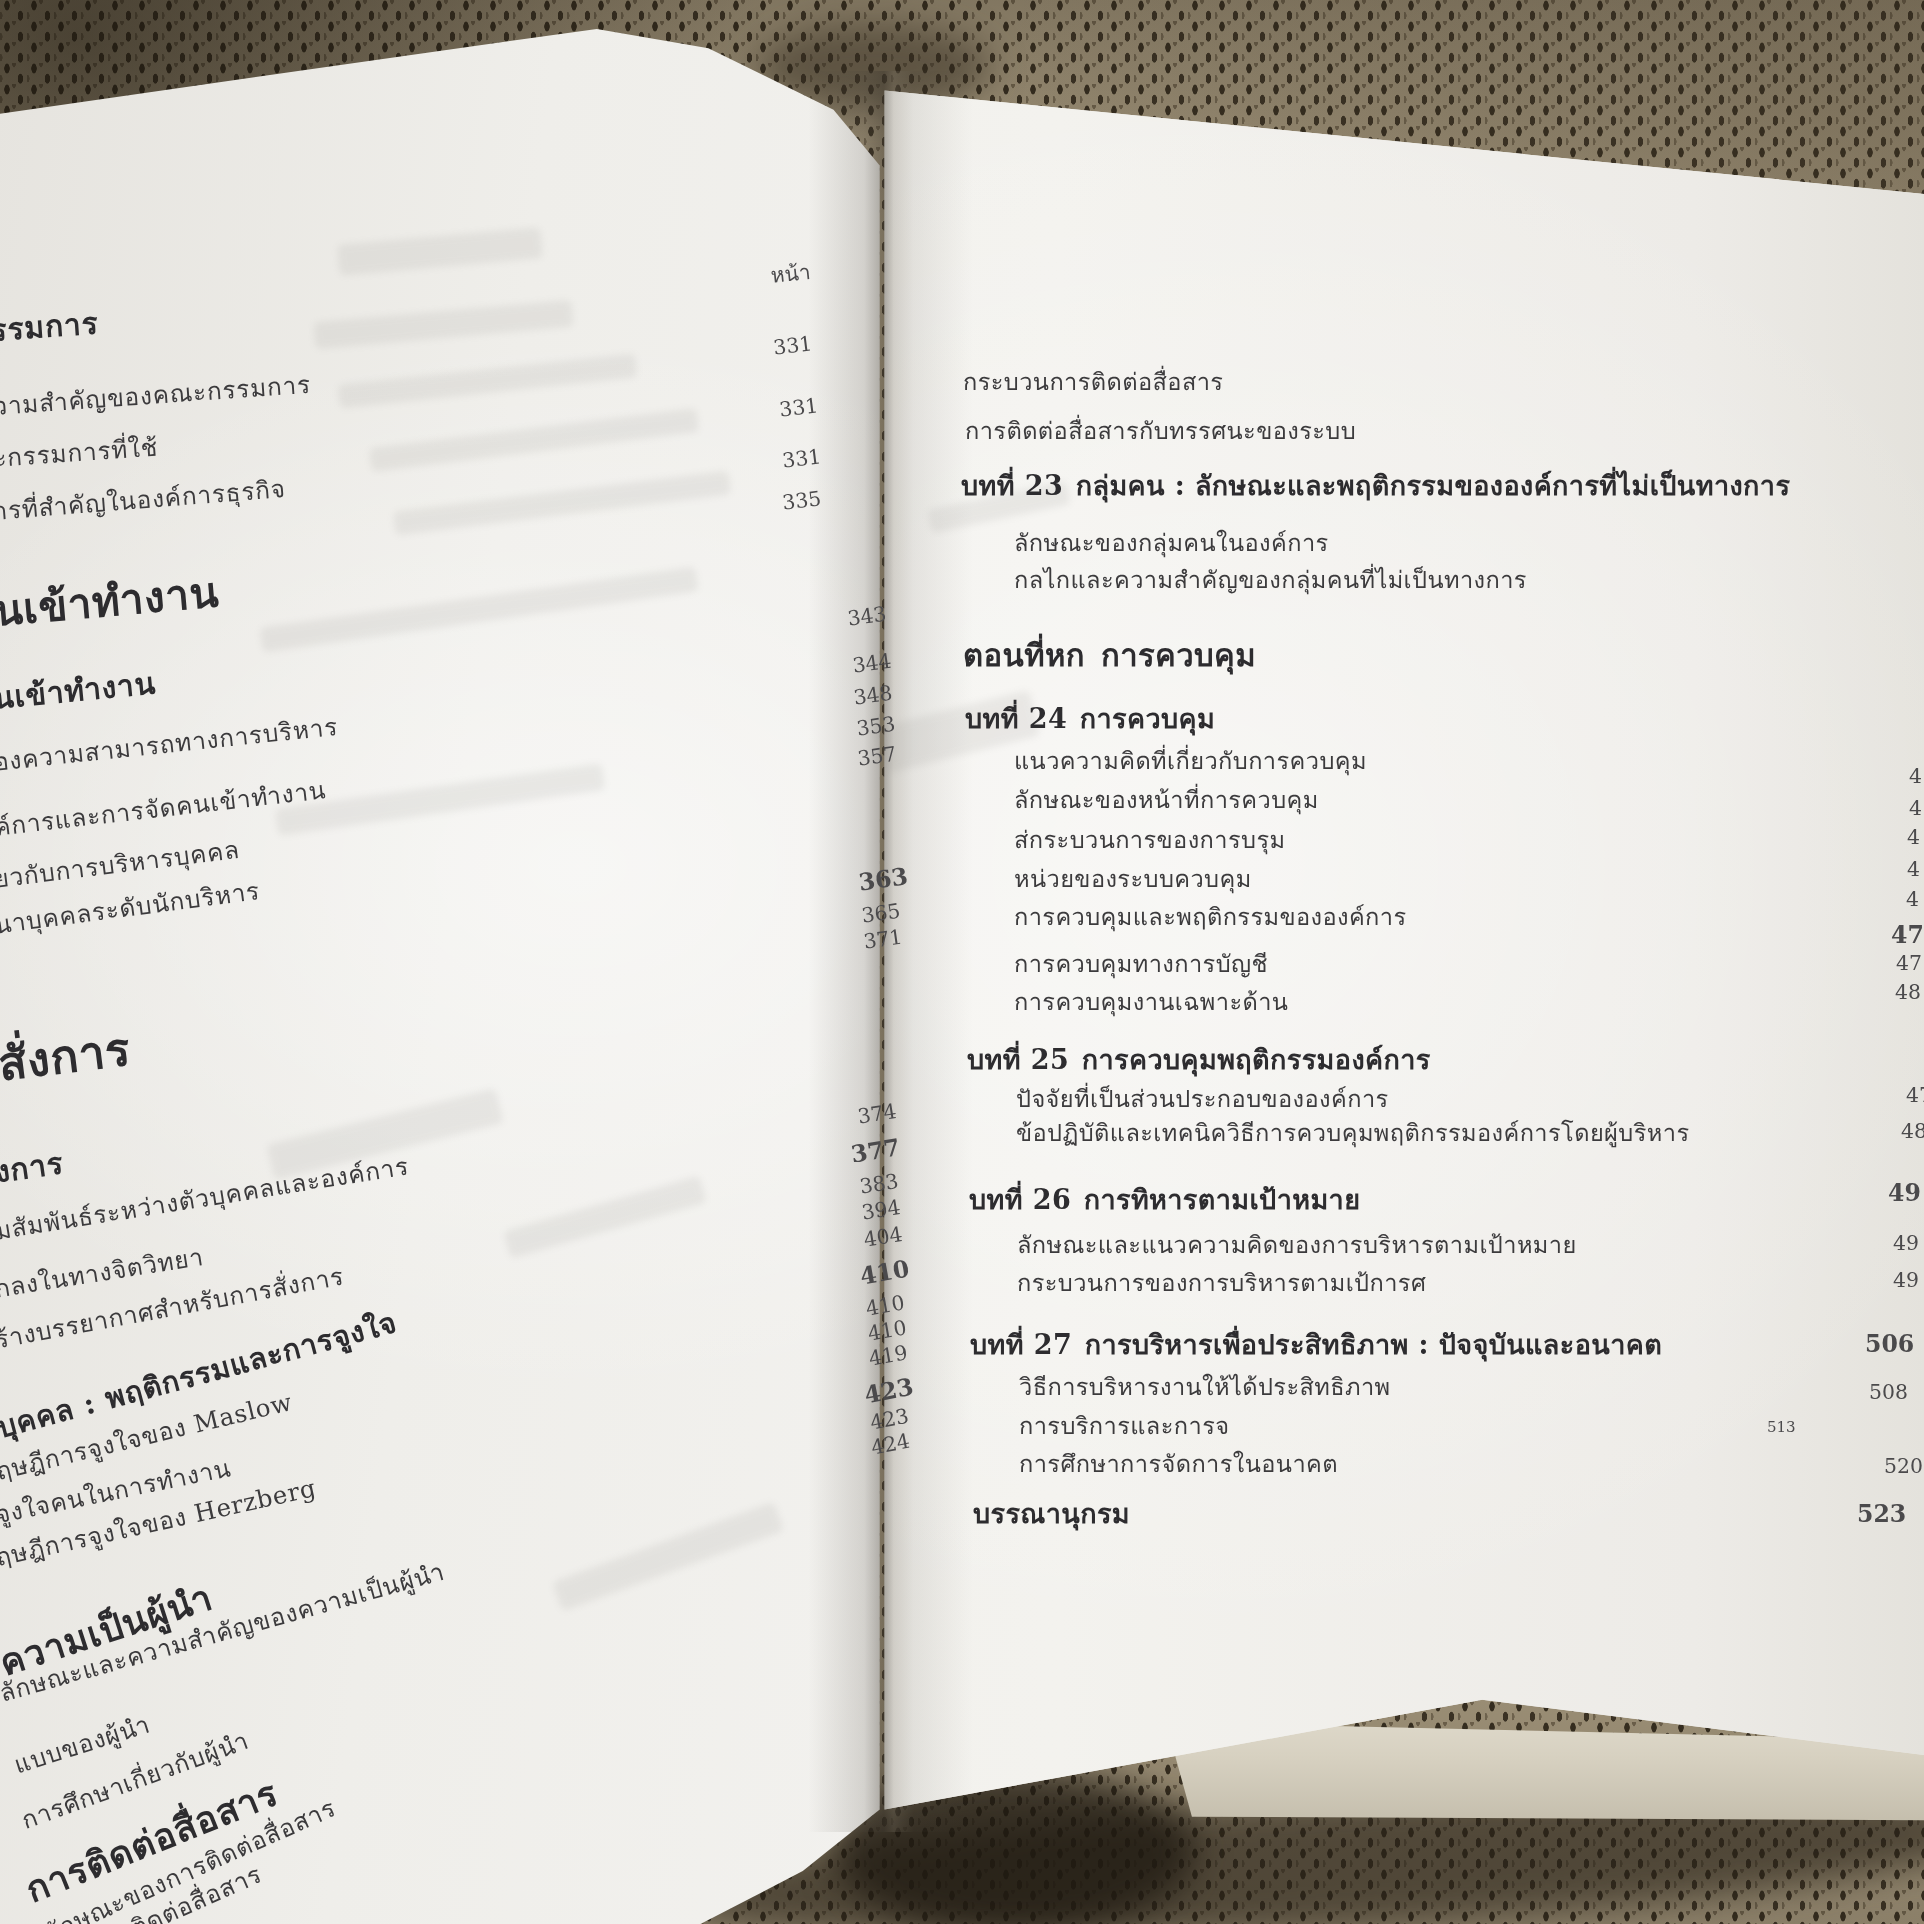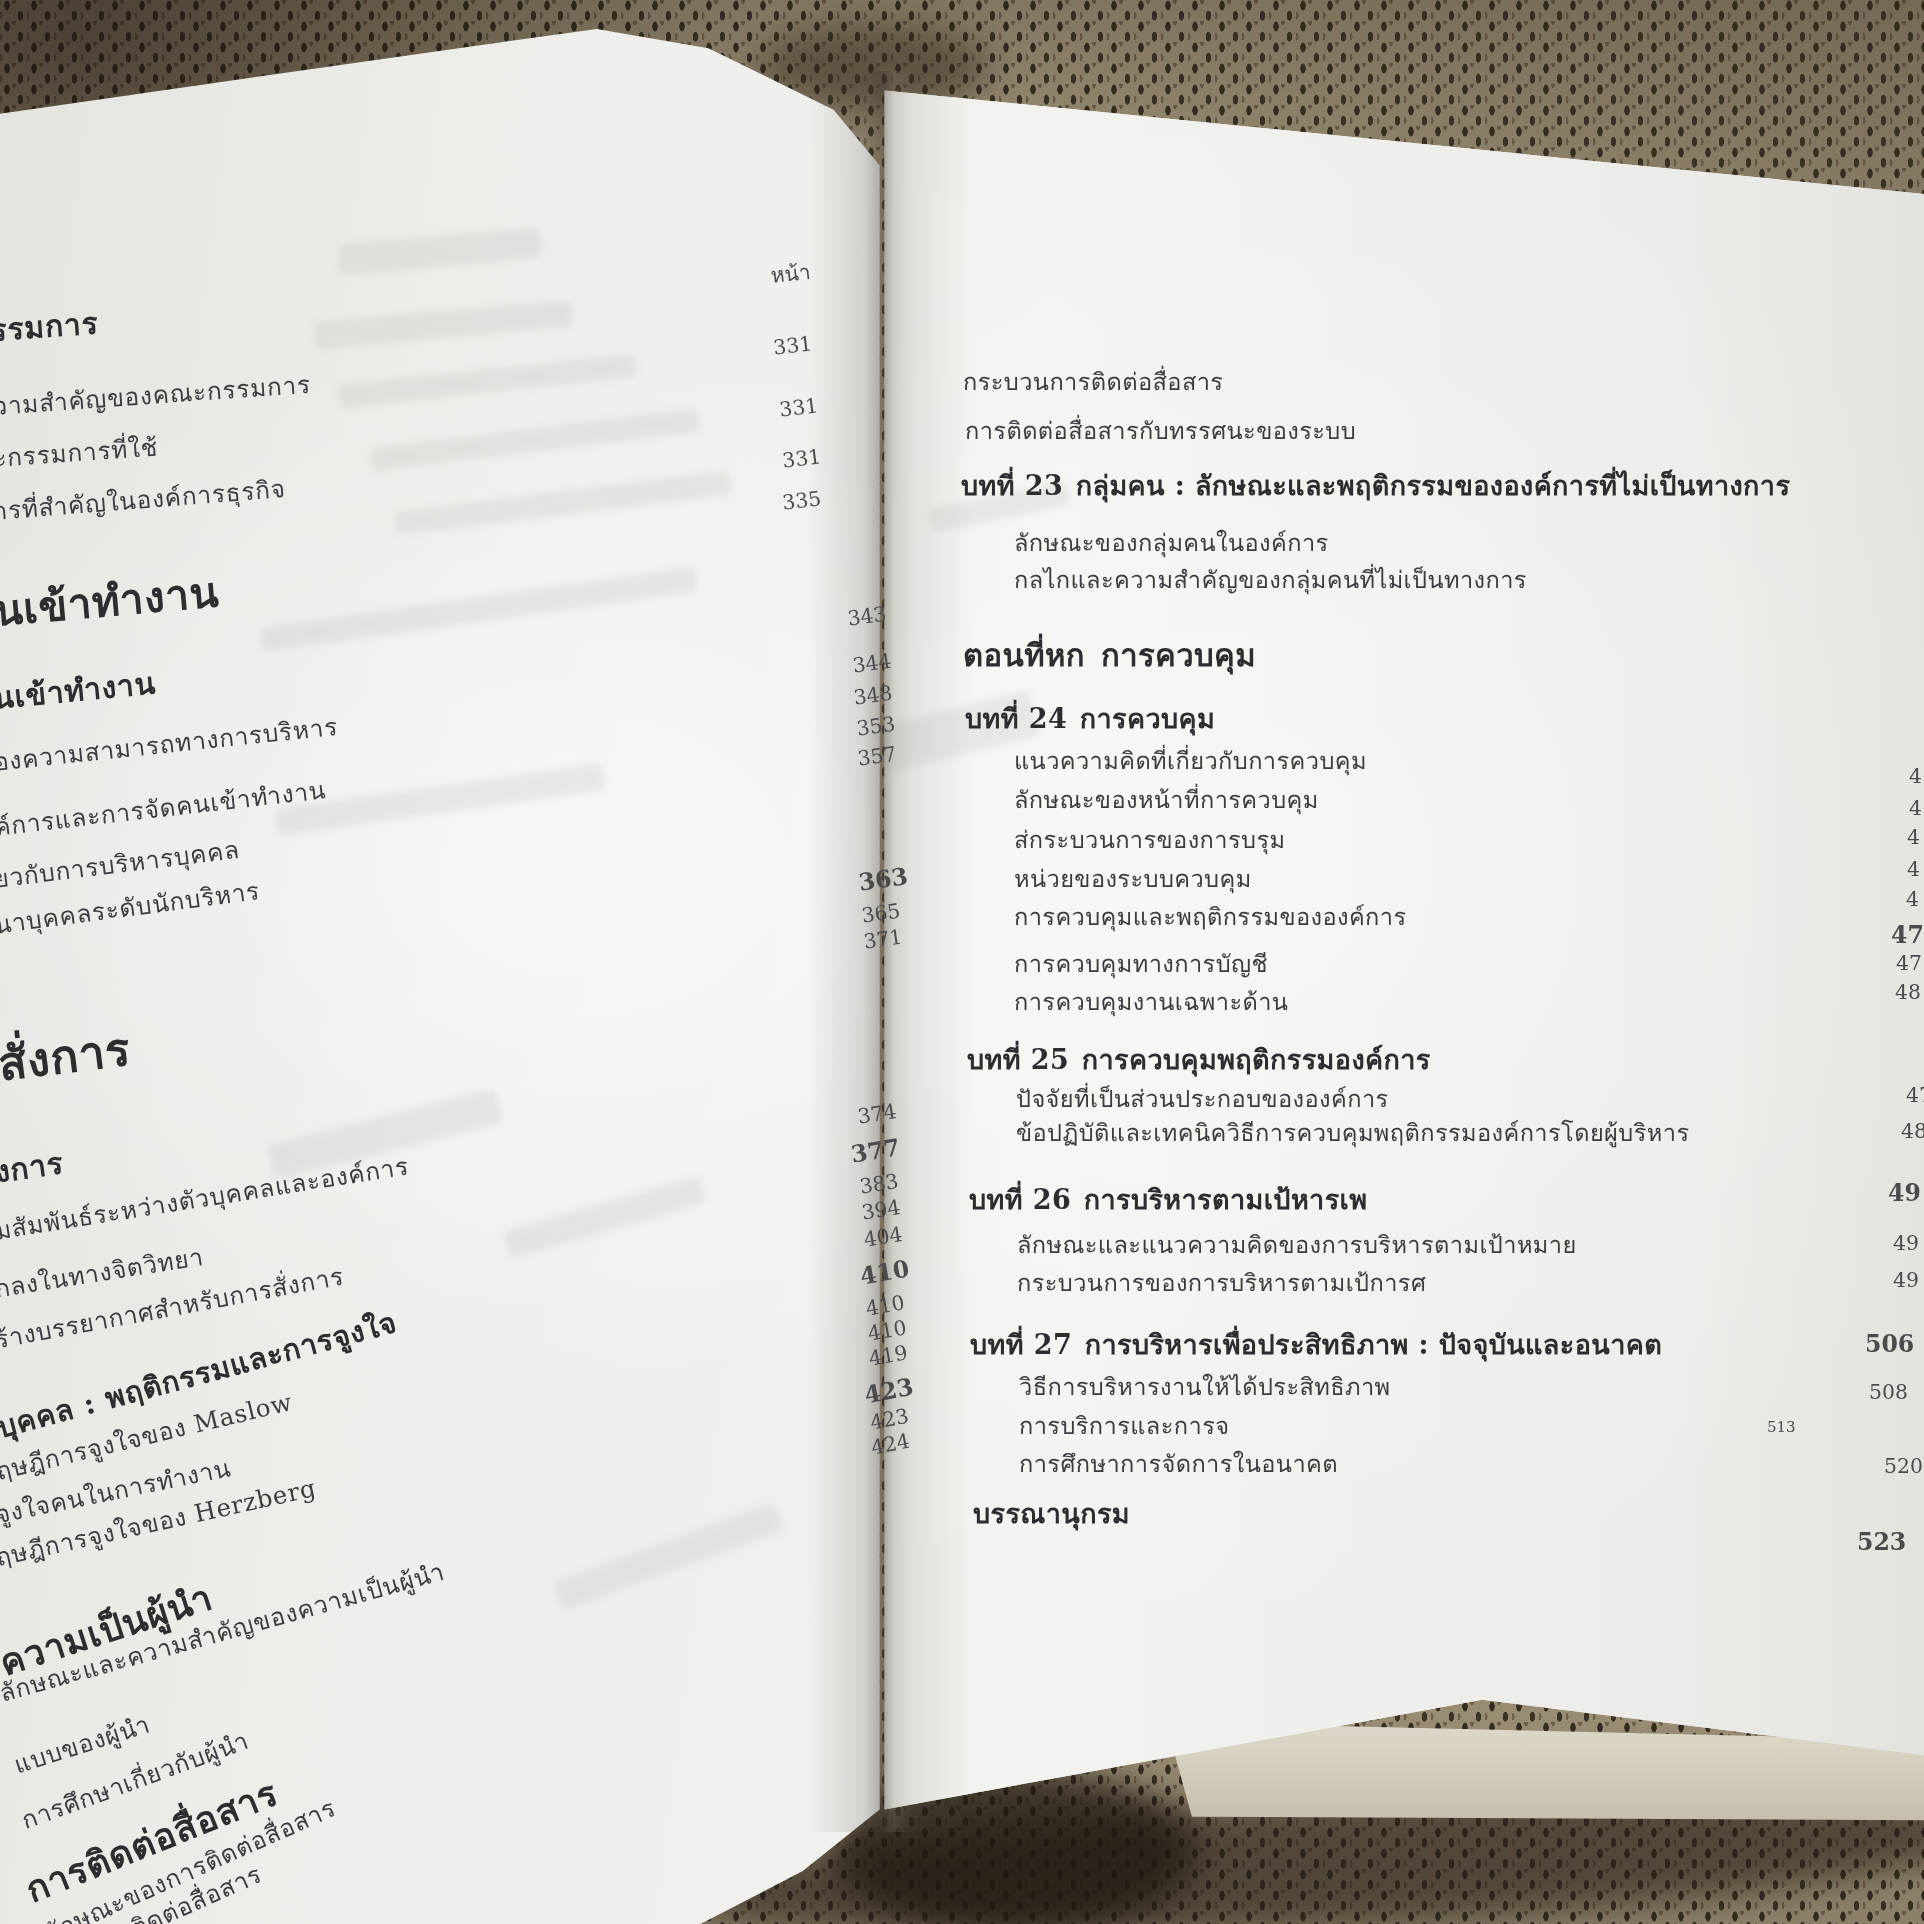--- a/index.html
+++ b/index.html
@@ -150,21 +150,21 @@
       <div class="rt" style="left: 1014px; top: 742px; font-size: 23.6px;">แนวความคิดที่เกี่ยวกับการควบคุม</div>
       <div class="rt" style="left: 1014px; top: 781px; font-size: 23.6px;">ลักษณะของหน้าที่การควบคุม</div>
       <div class="rt" style="left: 1014px; top: 821px; font-size: 23.6px;">ส่กระบวนการของการบรุม</div>
       <div class="rt" style="left: 1014px; top: 860px; font-size: 23.6px;">หน่วยของระบบควบคุม</div>
       <div class="rt" style="left: 1014px; top: 898px; font-size: 23.6px;">การควบคุมและพฤติกรรมขององค์การ</div>
       <div class="rt" style="left: 1014px; top: 945px; font-size: 23.6px;">การควบคุมทางการบัญชี</div>
       <div class="rt" style="left: 1014px; top: 983px; font-size: 23.6px; text-align: center;">การควบคุมงานเฉพาะด้าน</div>
       <div class="rt bold" style="left: 967px; top: 1038px; font-size: 27px;"><span class="chno">บทที่ 25</span><span>การควบคุมพฤติกรรมองค์การ</span></div>
       <div class="rt" style="left: 1016px; top: 1080px; font-size: 23.6px;">ปัจจัยที่เป็นส่วนประกอบขององค์การ</div>
       <div class="rt" style="left: 1016px; top: 1114px; font-size: 23.6px;">ข้อปฏิบัติและเทคนิควิธีการควบคุมพฤติกรรมองค์การโดยผู้บริหาร</div>
-      <div class="rt bold" style="left: 969px; top: 1178px; font-size: 27px;"><span class="chno">บทที่ 26</span><span>การบริหารตามเป้หารเพ</span></div>
+      <div class="rt bold" style="left: 969px; top: 1178px; font-size: 27px;"><span class="chno">บทที่ 26</span><span>การทิหารตามเป้าหมาย</span></div>
       <div class="rt" style="left: 1017px; top: 1226px; font-size: 23.6px;">ลักษณะและแนวความคิดของการบริหารตามเป้าหมาย</div>
       <div class="rt" style="left: 1017px; top: 1264px; font-size: 23.6px;">กระบวนการของการบริหารตามเป้การศ</div>
       <div class="rt bold" style="left: 970px; top: 1323px; font-size: 27px;"><span class="chno">บทที่ 27</span><span>การบริหารเพื่อประสิทธิภาพ : ปัจจุบันและอนาคต</span></div>
       <div class="rt" style="left: 1019px; top: 1368px; font-size: 23.6px;">วิธีการบริหารงานให้ได้ประสิทธิภาพ</div>
       <div class="rt" style="left: 1019px; top: 1407px; font-size: 23.6px;">การบริการและการจ</div>
       <div class="rt" style="left: 1019px; top: 1445px; font-size: 23.6px;">การศึกษาการจัดการในอนาคต</div>
       <div class="rt bold" style="left: 973px; top: 1492px; font-size: 27px;">บรรณานุกรม</div>
     </div>
   <div id="right-nums">
       <div class="num" style="left: 1909px; top: 764px; font-size: 20.4px;">4</div>
@@ -177,16 +177,16 @@
       <div class="num" style="left: 1895px; top: 980px; font-size: 20.4px;">48</div>
       <div class="num" style="left: 1906px; top: 1083px; font-size: 20.4px;">47</div>
       <div class="num" style="left: 1901px; top: 1119px; font-size: 20.4px;">48</div>
       <div class="num bold" style="left: 1888px; top: 1179px; font-size: 23.6px;">49</div>
       <div class="num" style="left: 1893px; top: 1231px; font-size: 20.4px;">49</div>
       <div class="num" style="left: 1893px; top: 1268px; font-size: 20.4px;">49</div>
       <div class="num bold" style="left: 1865px; top: 1330px; font-size: 23.6px;">506</div>
       <div class="num" style="left: 1869px; top: 1380px; font-size: 20.4px;">508</div>
       <div class="num" style="left: 1767px; top: 1418px; font-size: 15px;">513</div>
       <div class="num" style="left: 1884px; top: 1454px; font-size: 20.4px;">520</div>
-      <div class="num bold" style="left: 1857px; top: 1500px; font-size: 23.6px; margin-top: 28px;">523</div>
+      <div class="num bold" style="left: 1857px; top: 1500px; font-size: 23.6px;">523</div>
     </div>
 </div>
 
 
 </body></html>

